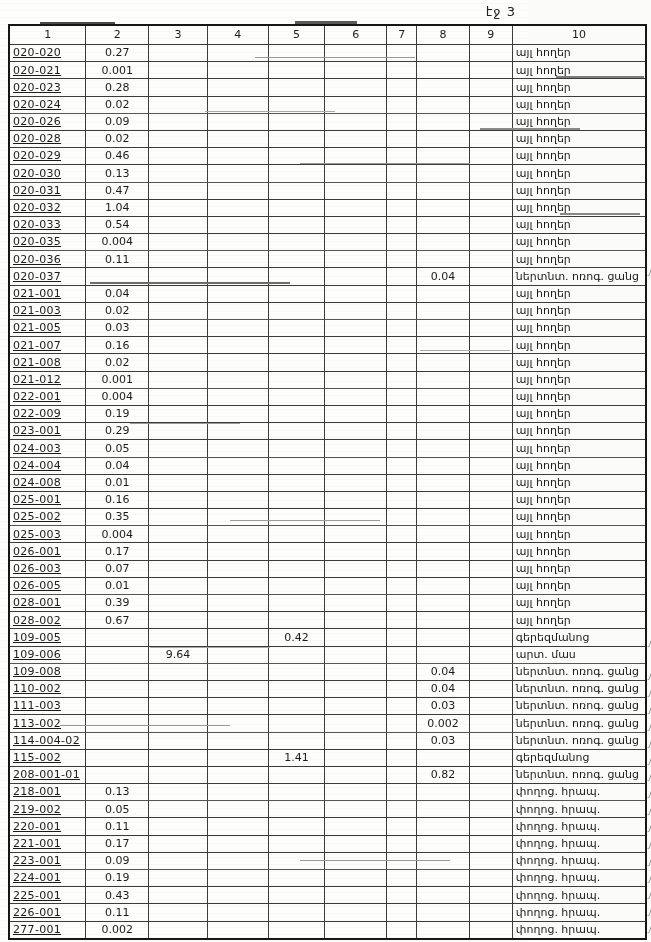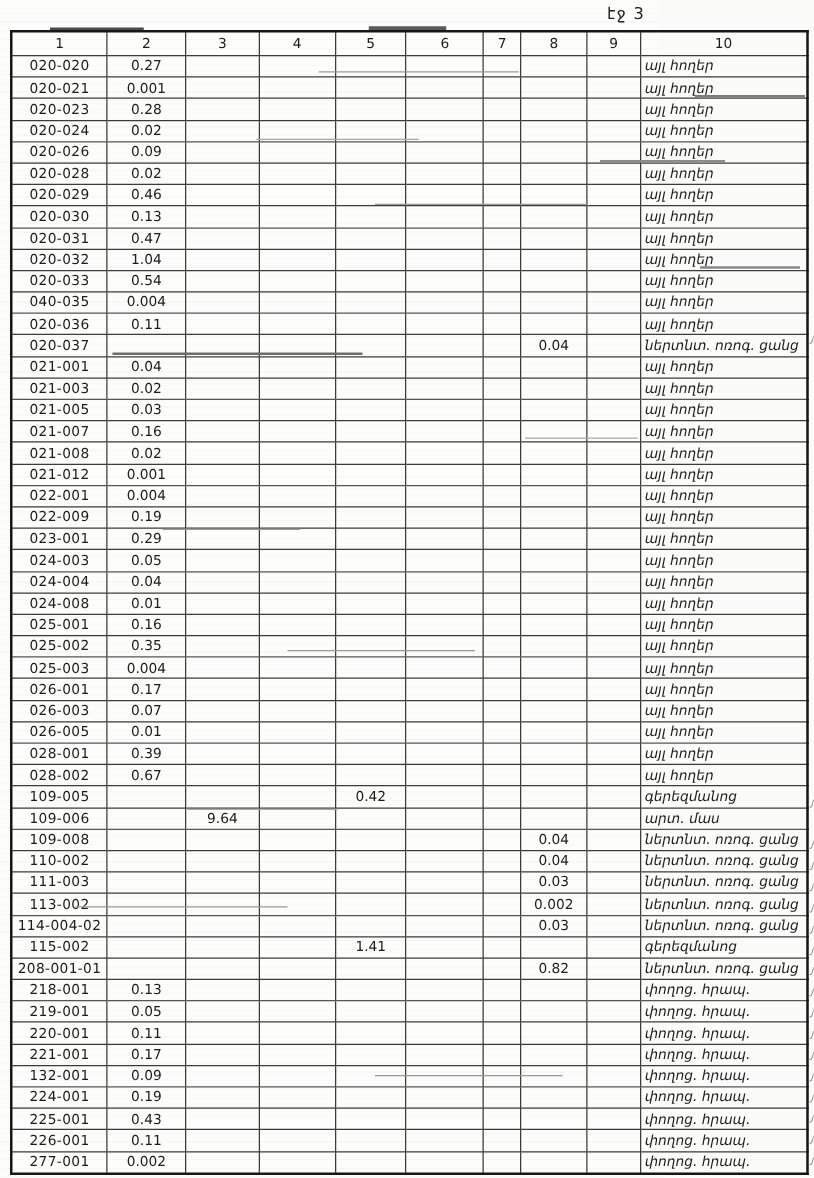--- a/index.html
+++ b/index.html
@@ -38,23 +38,23 @@
     padding: 0 3px;
     white-space: nowrap;
     overflow: hidden;
     line-height: 1.05;
     font-weight: normal;
     color: #1b1b1b;
   }
   thead th { text-align: center; height: 18px; border-bottom: 2px solid #222; }
   tbody tr:nth-child(6n+1) td { border-top-color: #151515; }
   tbody tr:nth-child(4n) td { border-bottom-color: #555; }
-  td.c0 { text-align: center; letter-spacing: 0.3px; }
+  td.c0 { text-align: left; letter-spacing: 0.3px; text-decoration: underline; }
   td.c1, td.c2, td.c3, td.c4, td.c5, td.c6, td.c7, td.c8 { text-align: center; }
-  td.c9 { text-align: left; font-style: italic; }
+  td.c9 { text-align: left; }
   .margin-note {
     position: absolute;
     font-size: 9px;
     color: #8a8a86;
     font-style: italic;
     transform: rotate(8deg);
     letter-spacing: 1px;
     white-space: nowrap;
   }
   .artifact {
@@ -223,21 +223,21 @@
           <td class="c2"></td>
           <td class="c3"></td>
           <td class="c4"></td>
           <td class="c5"></td>
           <td class="c6"></td>
           <td class="c7"></td>
           <td class="c8"></td>
           <td class="c9">այլ հողեր</td>
         </tr>
         <tr>
-          <td class="c0">040-035</td>
+          <td class="c0">020-035</td>
           <td class="c1">0.004</td>
           <td class="c2"></td>
           <td class="c3"></td>
           <td class="c4"></td>
           <td class="c5"></td>
           <td class="c6"></td>
           <td class="c7"></td>
           <td class="c8"></td>
           <td class="c9">այլ հողեր</td>
         </tr>
@@ -619,21 +619,21 @@
           <td class="c2"></td>
           <td class="c3"></td>
           <td class="c4"></td>
           <td class="c5"></td>
           <td class="c6"></td>
           <td class="c7"></td>
           <td class="c8"></td>
           <td class="c9">փողոց. հրապ.</td>
         </tr>
         <tr>
-          <td class="c0">219-001</td>
+          <td class="c0">219-002</td>
           <td class="c1">0.05</td>
           <td class="c2"></td>
           <td class="c3"></td>
           <td class="c4"></td>
           <td class="c5"></td>
           <td class="c6"></td>
           <td class="c7"></td>
           <td class="c8"></td>
           <td class="c9">փողոց. հրապ.</td>
         </tr>
@@ -655,21 +655,21 @@
           <td class="c2"></td>
           <td class="c3"></td>
           <td class="c4"></td>
           <td class="c5"></td>
           <td class="c6"></td>
           <td class="c7"></td>
           <td class="c8"></td>
           <td class="c9">փողոց. հրապ.</td>
         </tr>
         <tr>
-          <td class="c0">132-001</td>
+          <td class="c0">223-001</td>
           <td class="c1">0.09</td>
           <td class="c2"></td>
           <td class="c3"></td>
           <td class="c4"></td>
           <td class="c5"></td>
           <td class="c6"></td>
           <td class="c7"></td>
           <td class="c8"></td>
           <td class="c9">փողոց. հրապ.</td>
         </tr>

